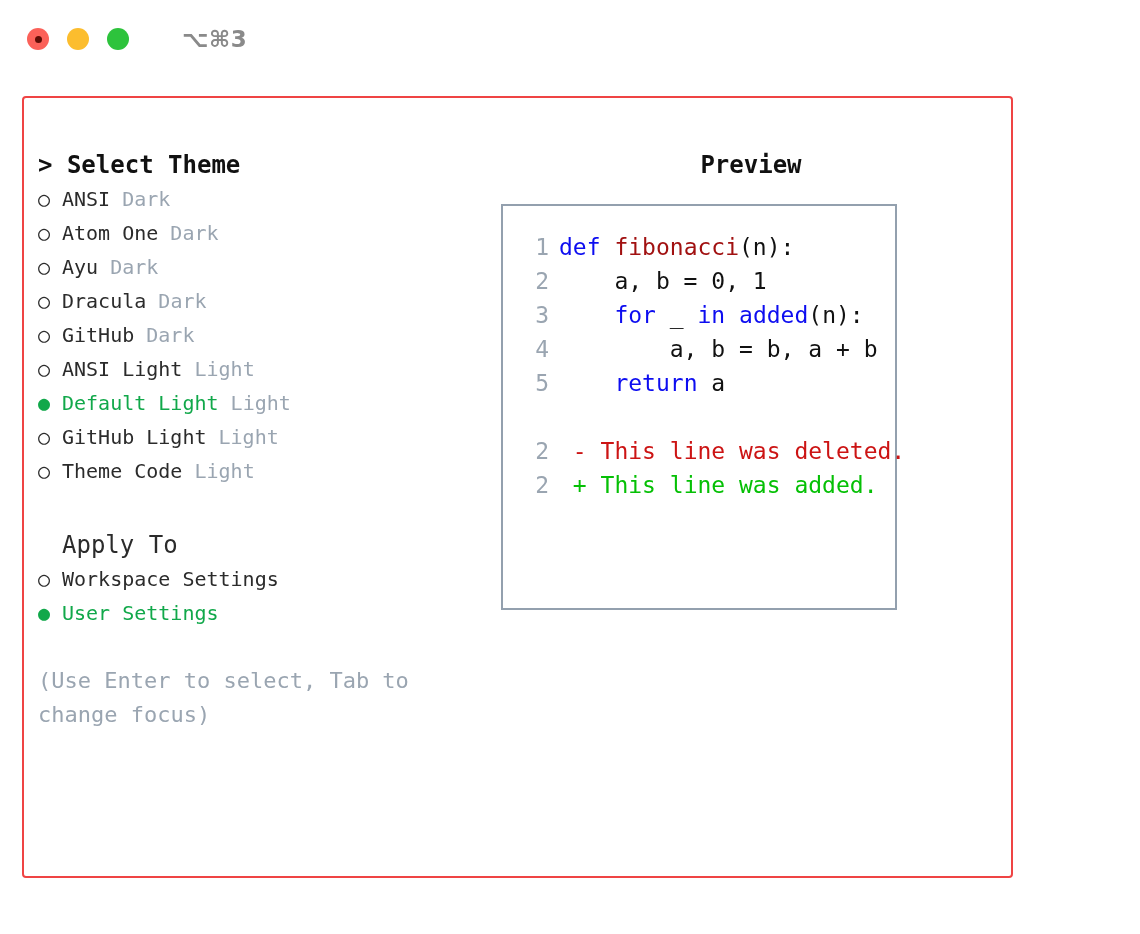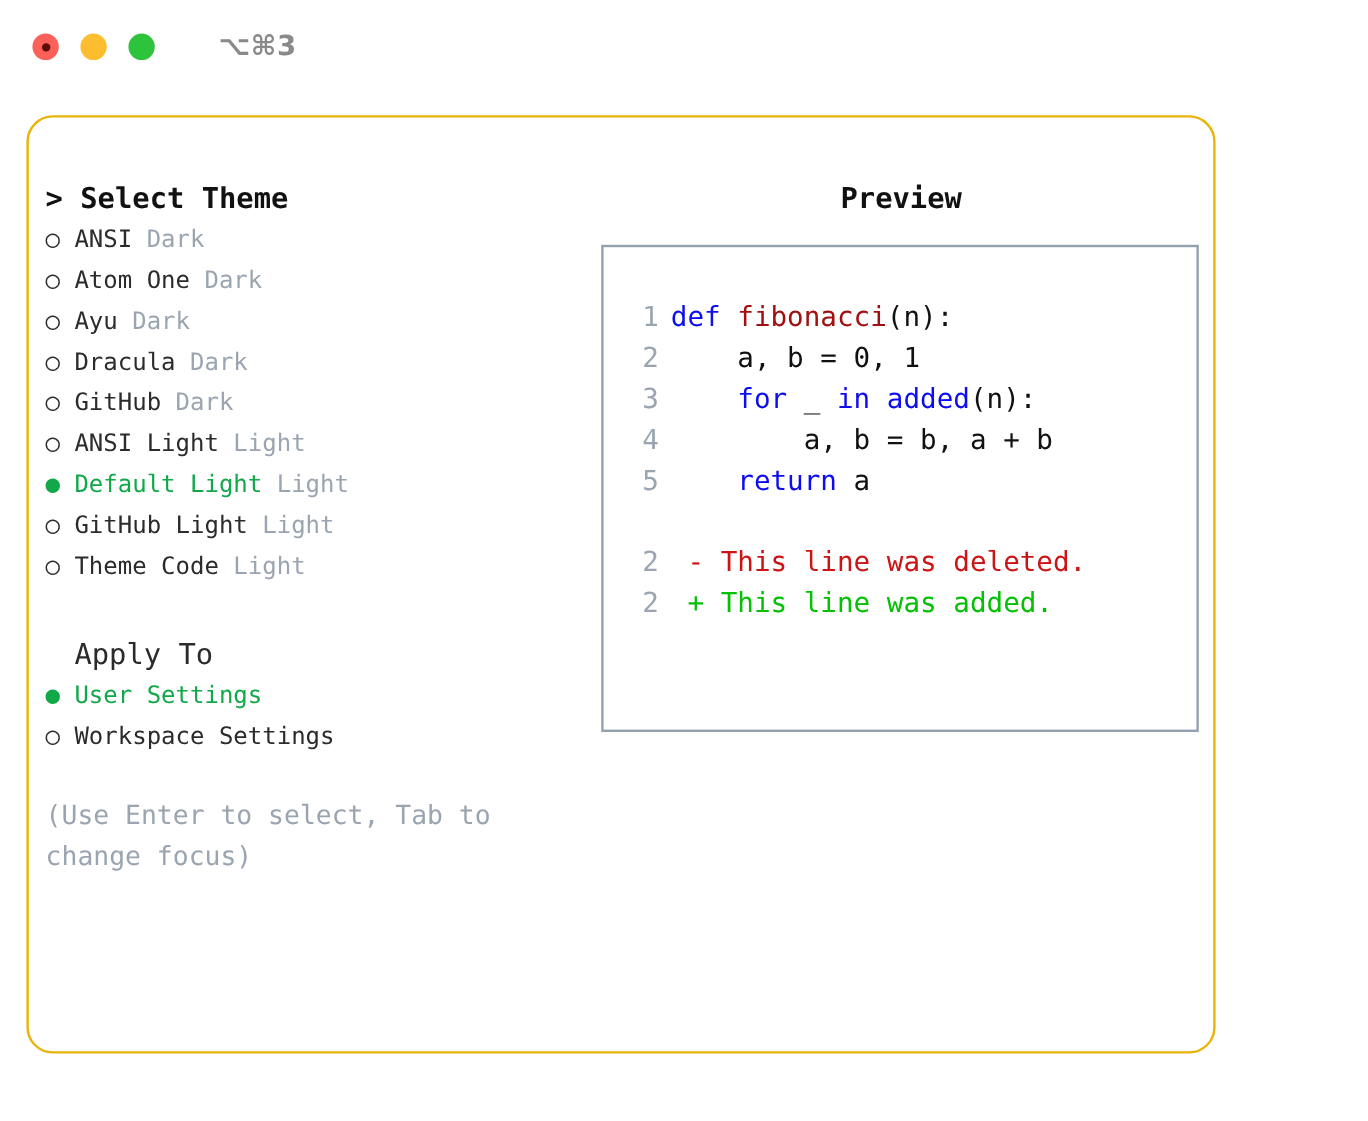--- a/index.html
+++ b/index.html
@@ -69,22 +69,22 @@
     line-height: 1;
   }
 
   
   .panel {
     position: absolute;
     left: 22px;
     top: 96px;
     width: 991px;
     height: 782px;
-    border: 2px solid #eab308;
-    border-radius: 22px;
+    border: 2px solid #ef4444;
+    border-radius: 4px;
     box-sizing: border-box;
     background: #ffffff;
   }
 
   
   .col-left {
     position: absolute;
     left: 14px;
     top: 50px;
     width: 460px;
@@ -146,26 +146,26 @@
   .preview-title {
     font-size: 24px;
     font-weight: bold;
     color: #111111;
     line-height: 34px;
     white-space: pre;
     text-align: center;
   }
   .preview-box {
     margin-top: 22px;
-    width: 498px;
+    width: 396px;
     height: 406px;
     border: 2px solid #93a0ae;
     box-sizing: border-box;
     background: #ffffff;
-    padding: 42px 0 0 18px;
+    padding: 24px 0 0 18px;
   }
   .code-line {
     font-size: 23px;
     line-height: 34px;
     white-space: pre;
     color: #111111;
   }
   .ln {
     display: inline-block;
     width: 28px;
@@ -213,22 +213,22 @@
           <div class="row selected"><span class="marker">●</span><span class="label">Default Light</span><span class="muted"> Light</span></div>
           <div class="row"><span class="marker">○</span><span class="label">GitHub Light</span><span class="muted"> Light</span></div>
           <div class="row"><span class="marker">○</span><span class="label">Theme Code</span><span class="muted"> Light</span></div>
         </div>
 
       <div class="spacer-md"></div>
 
       <div class="subheading">Apply To</div>
 
       <div id="apply-list">
+          <div class="row"><span class="marker">○</span><span class="label">Workspace Settings</span></div>
           <div class="row selected"><span class="marker">●</span><span class="label">User Settings</span></div>
-          <div class="row"><span class="marker">○</span><span class="label">Workspace Settings</span></div>
         </div>
 
       <div class="spacer-sm"></div>
 
       <div class="hint">(Use Enter to select, Tab to change focus)</div>
     </div>
 
     <div class="col-right">
       <div class="preview-title">Preview</div>
 

